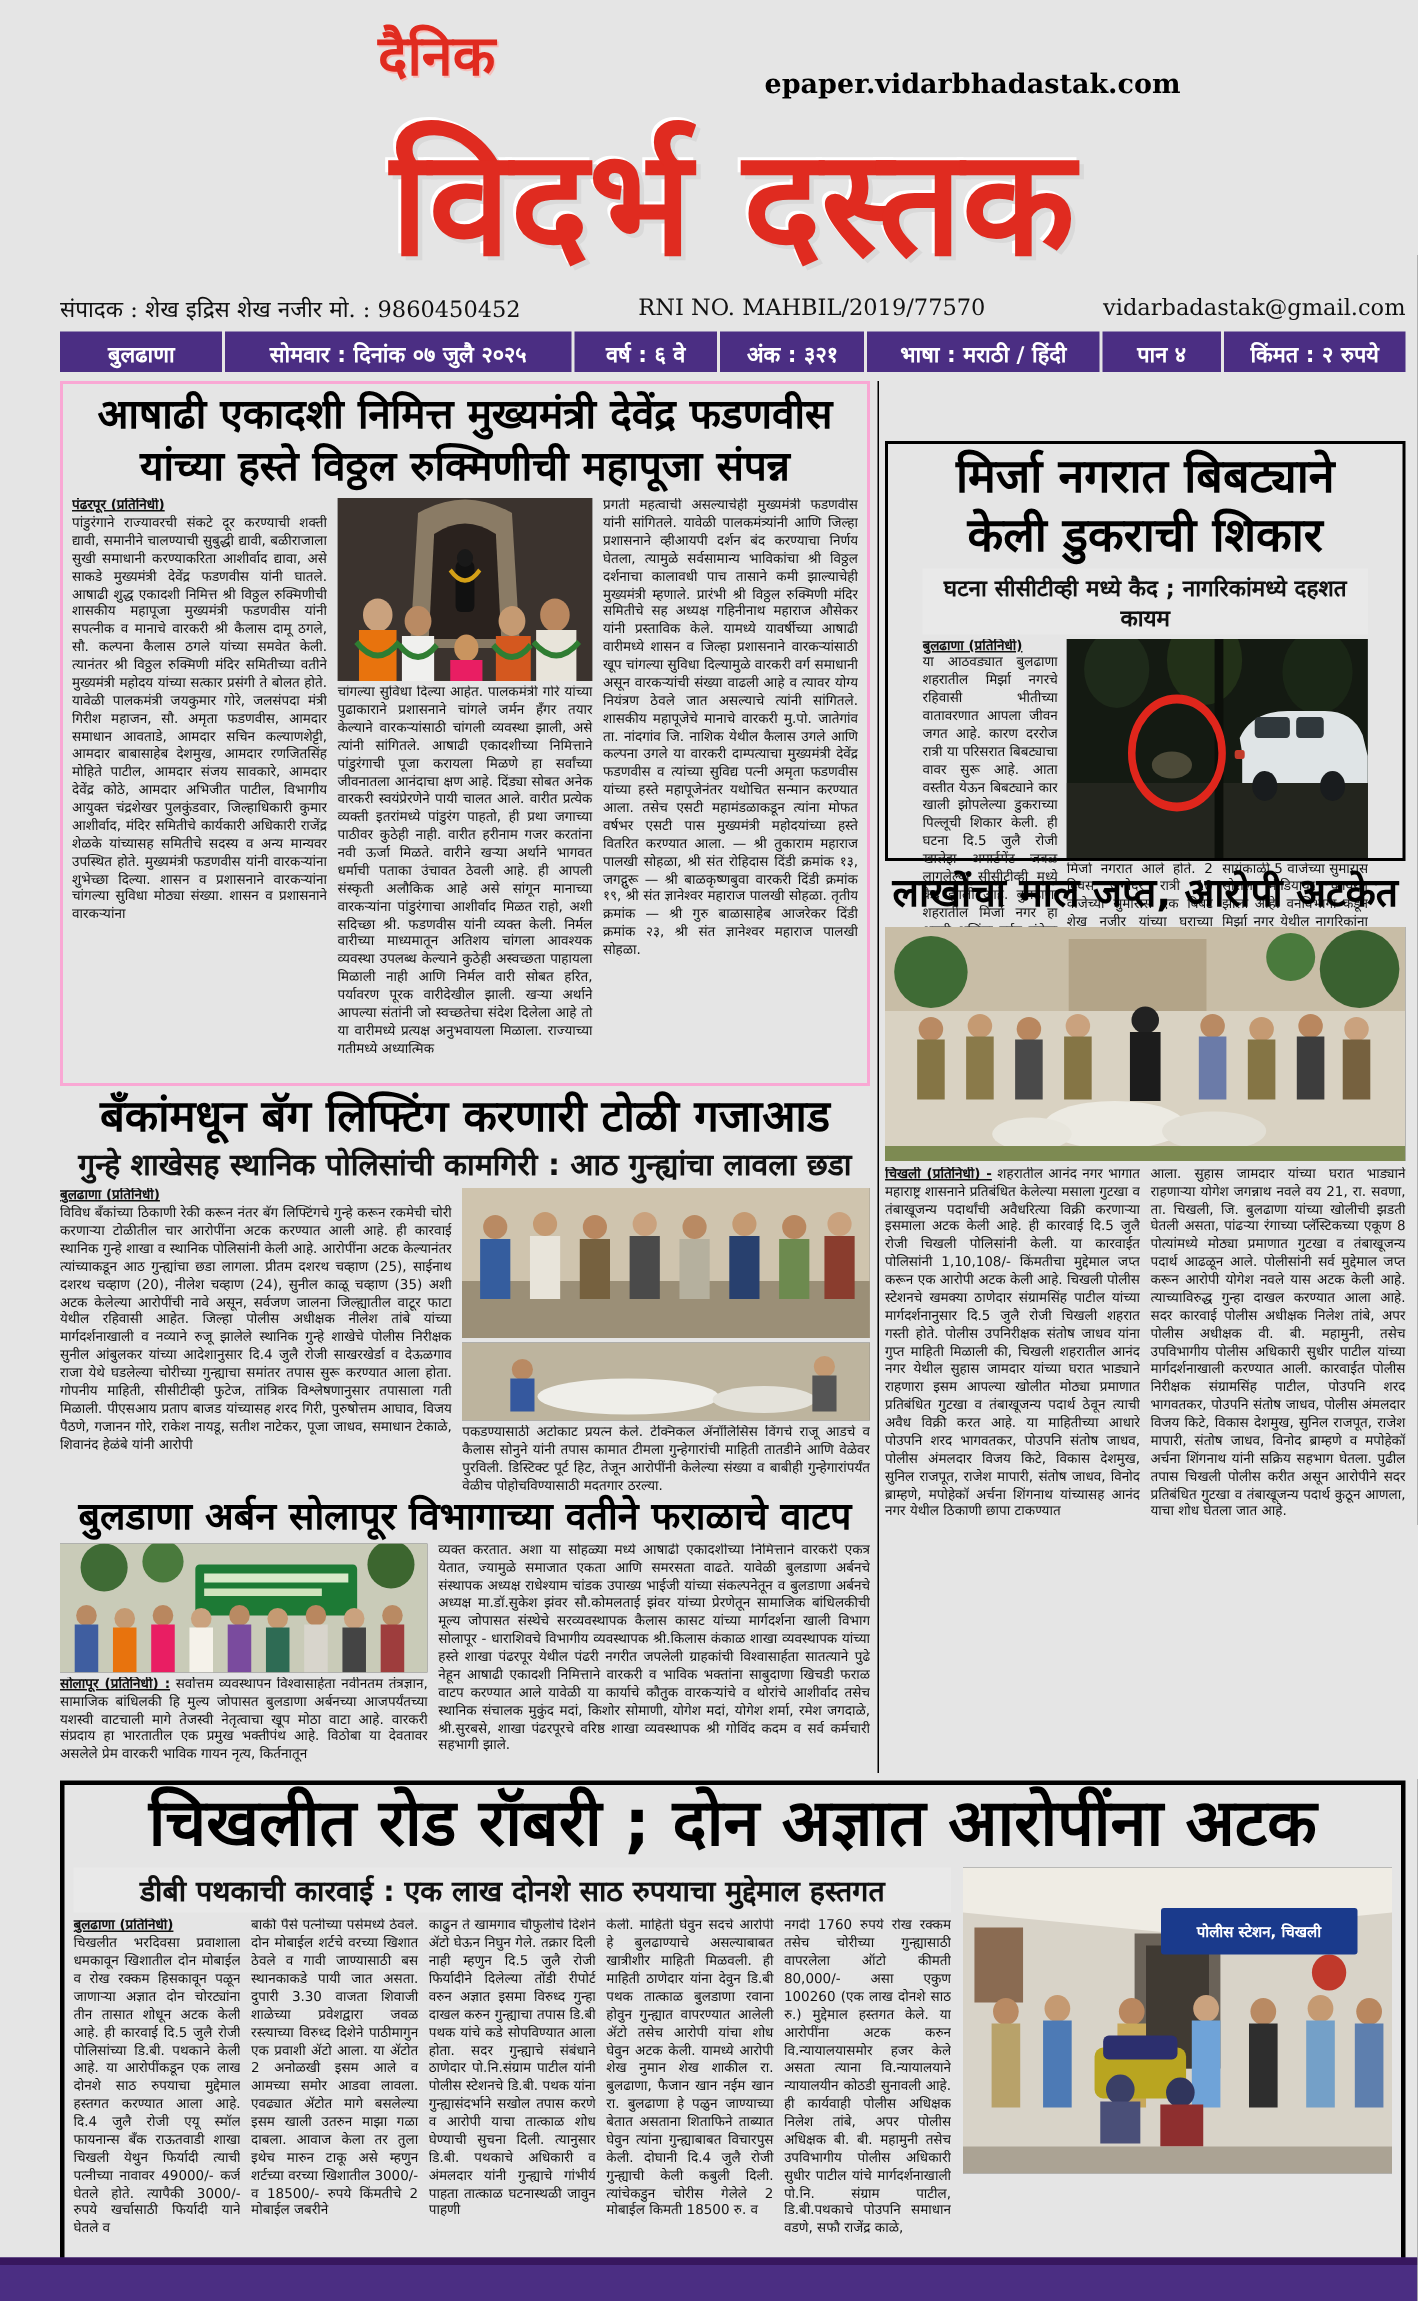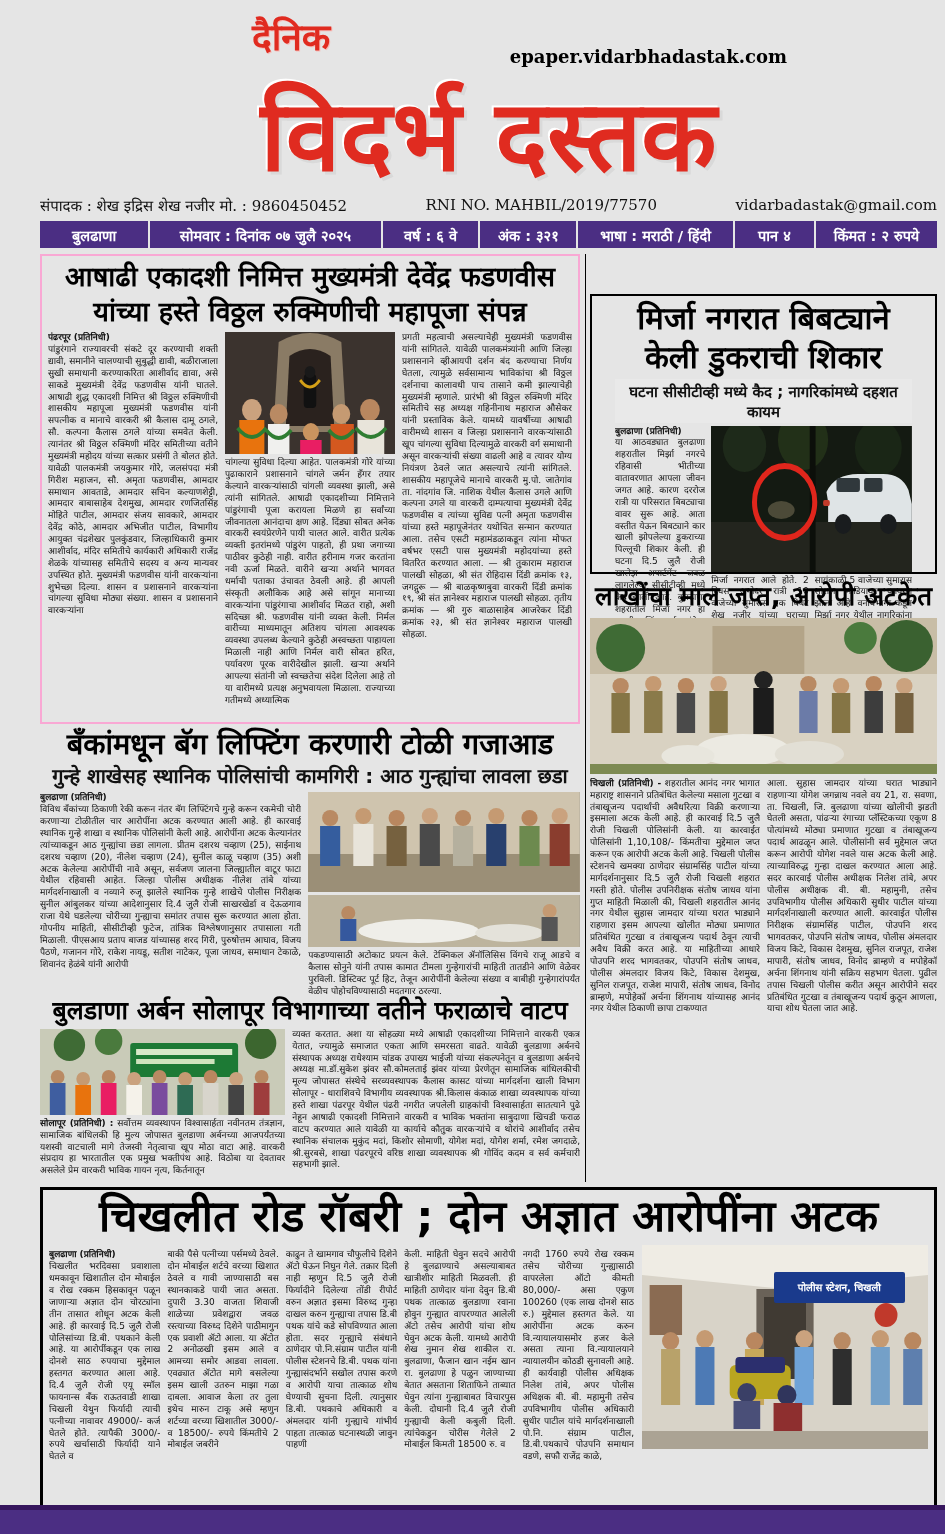--- a/index.html
+++ b/index.html
@@ -22,21 +22,21 @@
   }
   .editor-row { display:flex; justify-content:space-between; align-items:center; height:26px; margin-top:10px; font-weight:400; font-size:15px; font-family:"DejaVu Serif","Liberation Serif",serif; }
   .info-bar { display:flex; height:27px; margin-top:3px; gap:2px; }
   .info-bar .seg {
     background:#4b2e83; color:#fff; font-weight:700; font-size:14.5px;
     display:flex; align-items:center; justify-content:center; white-space:nowrap; padding:0 6px;
   }
 
   
   .hl { font-weight:700; color:#000; text-align:center; }
-  .byline { font-weight:700; }
+  .byline { font-weight:700;text-decoration:underline; }
   .body-txt { font-size:9px; line-height:1.32; text-align:justify; overflow:hidden; }
   .gray-band { background:#e9e9e9; font-weight:700; text-align:center; }
   .photo { position:relative; overflow:hidden; background:#777; }
   .photo svg { display:block; width:100%; height:100%; }
 
   
   .main-row { display:flex; gap:5px; margin-top:6px; height:928px; }
   .left-col { width:540px; display:flex; flex-direction:column; }
   .right-col { width:352px; display:flex; flex-direction:column; border-left:1px solid #000; padding-left:4px; }
 
@@ -348,20 +348,21 @@
             <div class="body-txt">आला. सुहास जामदार यांच्या घरात भाड्याने राहणाऱ्या योगेश जगन्नाथ नवले वय 21, रा. सवणा, ता. चिखली, जि. बुलढाणा यांच्या खोलीची झडती घेतली असता, पांढऱ्या रंगाच्या प्लॅस्टिकच्या एकूण 8 पोत्यांमध्ये मोठ्या प्रमाणात गुटखा व तंबाखूजन्य पदार्थ आढळून आले. पोलीसांनी सर्व मुद्देमाल जप्त करून आरोपी योगेश नवले यास अटक केली आहे. त्याच्याविरुद्ध गुन्हा दाखल करण्यात आला आहे. सदर कारवाई पोलीस अधीक्षक निलेश तांबे, अपर पोलीस अधीक्षक वी. बी. महामुनी, तसेच उपविभागीय पोलीस अधिकारी सुधीर पाटील यांच्या मार्गदर्शनाखाली करण्यात आली. कारवाईत पोलीस निरीक्षक संग्रामसिंह पाटील, पोउपनि शरद भागवतकर, पोउपनि संतोष जाधव, पोलीस अंमलदार विजय किटे, विकास देशमुख, सुनिल राजपूत, राजेश मापारी, संतोष जाधव, विनोद ब्राम्हणे व मपोहेकॉ अर्चना शिंगनाथ यांनी सक्रिय सहभाग घेतला. पुढील तपास चिखली पोलीस करीत असून आरोपीने सदर प्रतिबंधित गुटखा व तंबाखूजन्य पदार्थ कुठून आणला, याचा शोध घेतला जात आहे.</div>
           </div>
         </div>
       </div>
     </div>
 
     <div class="rob-box">
       <div class="hl rob-hl">चिखलीत रोड रॉबरी ; दोन अज्ञात आरोपींना अटक</div>
       <div class="rob-content">
         <div class="rob-left">
+          <div class="gray-band rob-sub">डीबी पथकाची कारवाई : एक लाख दोनशे साठ रुपयाचा मुद्देमाल हस्तगत</div>
           <div class="rob-cols">
             <div class="body-txt">
               <span class="byline">बुलढाणा (प्रतिनिधी)</span><br>
               <span>चिखलीत भरदिवसा प्रवाशाला धमकावून खिशातील दोन मोबाईल व रोख रक्कम हिसकावून पळून जाणाऱ्या अज्ञात दोन चोरट्यांना तीन तासात शोधून अटक केली आहे. ही कारवाई दि.5 जुलै रोजी पोलिसांच्या डि.बी. पथकाने केली आहे. या आरोपींकडून एक लाख दोनशे साठ रुपयाचा मुद्देमाल हस्तगत करण्यात आला आहे. दि.4 जुलै रोजी एयू स्मॉल फायनान्स बँक राऊतवाडी शाखा चिखली येथुन फिर्यादी त्याची पत्नीच्या नावावर 49000/- कर्ज घेतले होते. त्यापैकी 3000/- रुपये खर्चासाठी फिर्यादी याने घेतले व</span>
             </div>
             <div class="body-txt">बाकी पैसे पत्नीच्या पर्समध्ये ठेवले. दोन मोबाईल शर्टचे वरच्या खिशात ठेवले व गावी जाण्यासाठी बस स्थानकाकडे पायी जात असता. दुपारी 3.30 वाजता शिवाजी शाळेच्या प्रवेशद्वारा जवळ रस्त्याच्या विरुध्द दिशेने पाठीमागुन एक प्रवाशी ॲटो आला. या ॲटोत 2 अनोळखी इसम आले व आमच्या समोर आडवा लावला. एवढ्यात ॲटोत मागे बसलेल्या इसम खाली उतरुन माझा गळा दाबला. आवाज केला तर तुला इथेच मारुन टाकू असे म्हणुन शर्टच्या वरच्या खिशातील 3000/- व 18500/- रुपये किंमतीचे 2 मोबाईल जबरीने</div>
             <div class="body-txt">काढुन ते खामगाव चौफुलीचे दिशेने ॲटो घेऊन निघुन गेले. तक्रार दिली नाही म्हणुन दि.5 जुलै रोजी फिर्यादीने दिलेल्या तोंडी रीपोर्ट वरुन अज्ञात इसमा विरुध्द गुन्हा दाखल करुन गुन्ह्याचा तपास डि.बी पथक यांचे कडे सोपविण्यात आला होता. सदर गुन्ह्याचे संबंधाने ठाणेदार पो.नि.संग्राम पाटील यांनी पोलीस स्टेशनचे डि.बी. पथक यांना गुन्ह्यासंदर्भाने सखोल तपास करणे व आरोपी याचा तात्काळ शोध घेण्याची सुचना दिली. त्यानुसार डि.बी. पथकाचे अधिकारी व अंमलदार यांनी गुन्ह्याचे गांभीर्य पाहता तात्काळ घटनास्थळी जावुन पाहणी</div>
             <div class="body-txt">केली. माहिती घेवुन सदचे आरोपी हे बुलढाण्याचे असल्याबाबत खात्रीशीर माहिती मिळवली. ही माहिती ठाणेदार यांना देवुन डि.बी पथक तात्काळ बुलडाणा रवाना होवुन गुन्ह्यात वापरण्यात आलेली ॲटो तसेच आरोपी यांचा शोध घेवुन अटक केली. यामध्ये आरोपी शेख नुमान शेख शाकील रा. बुलढाणा, फैजान खान नईम खान रा. बुलढाणा हे पळुन जाण्याच्या बेतात असताना शिताफिने ताब्यात घेवुन त्यांना गुन्ह्याबाबत विचारपुस केली. दोघानी दि.4 जुलै रोजी गुन्ह्याची केली कबुली दिली. त्यांचेकडुन चोरीस गेलेले 2 मोबाईल किमती 18500 रु. व</div>
             <div class="body-txt">नगदी 1760 रुपये रोख रक्कम तसेच चोरीच्या गुन्ह्यासाठी वापरलेला ऑटो कीमती 80,000/- असा एकुण 100260 (एक लाख दोनशे साठ रु.) मुद्देमाल हस्तगत केले. या आरोपींना अटक करुन वि.न्यायालयासमोर हजर केले असता त्याना वि.न्यायालयाने न्यायालयीन कोठडी सुनावली आहे. ही कार्यवाही पोलीस अधिक्षक निलेश तांबे, अपर पोलीस अधिक्षक बी. बी. महामुनी तसेच उपविभागीय पोलीस अधिकारी सुधीर पाटील यांचे मार्गदर्शनाखाली पो.नि. संग्राम पाटील, डि.बी.पथकाचे पोउपनि समाधान वडणे, सफौ राजेंद्र काळे,</div>
           </div>

